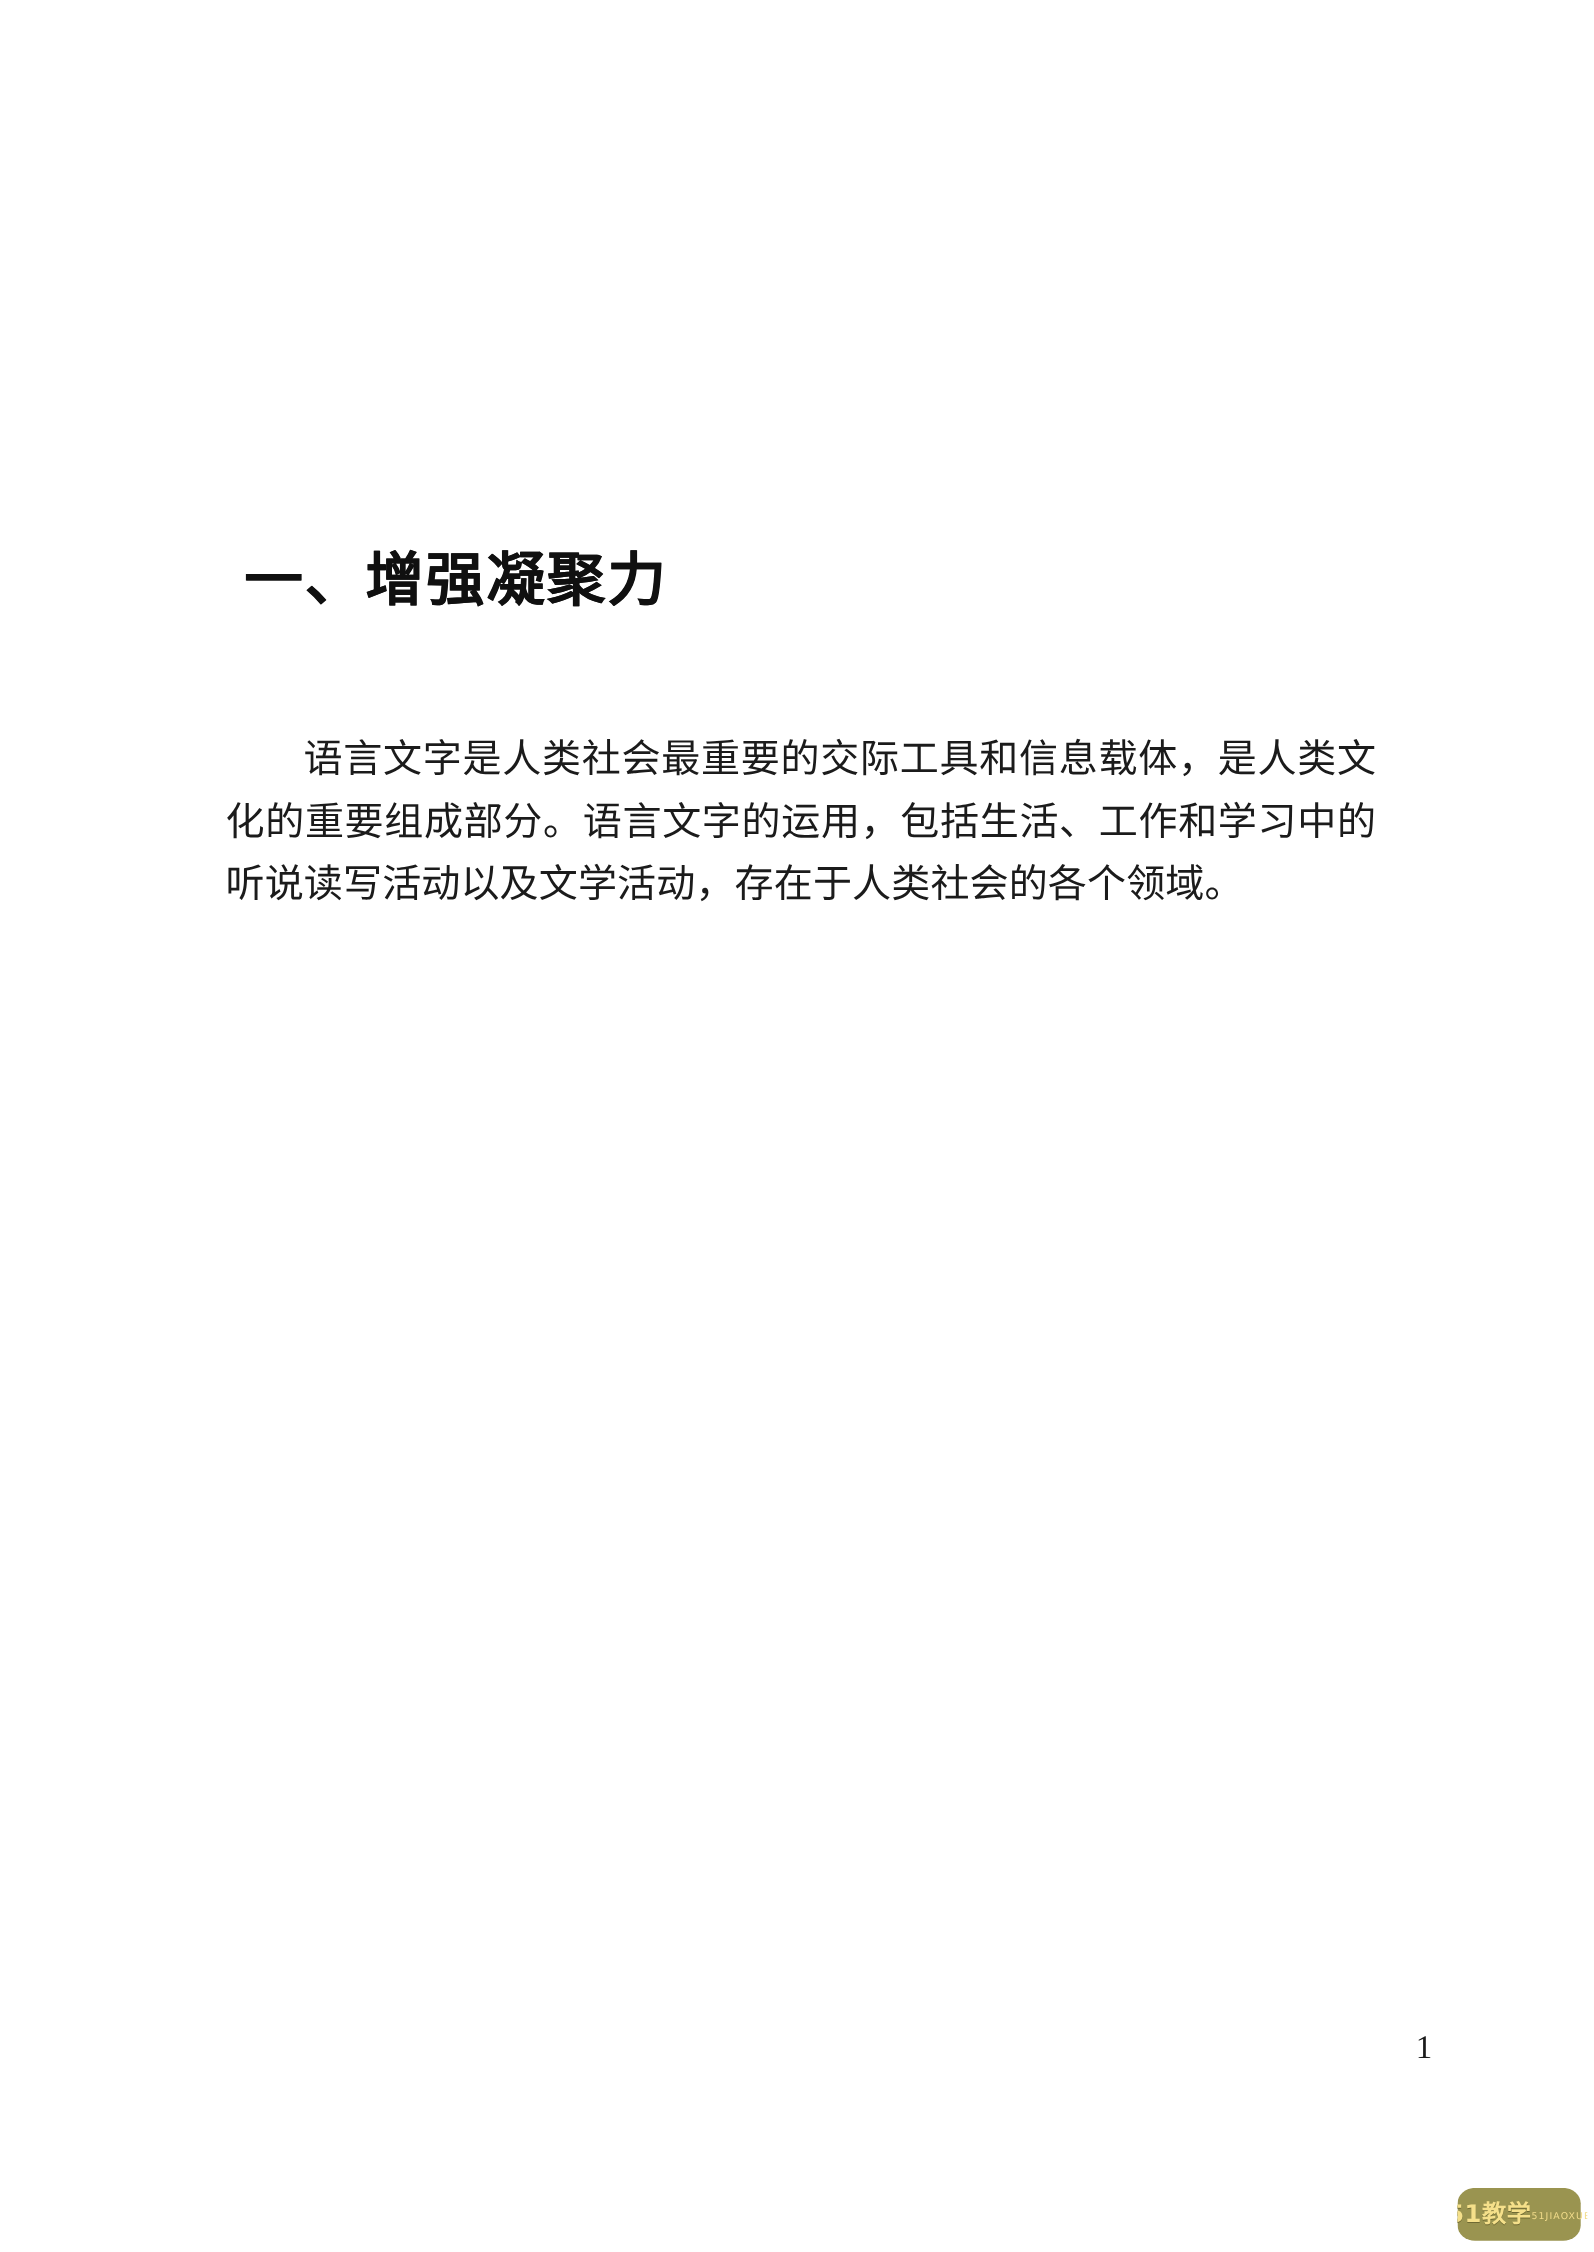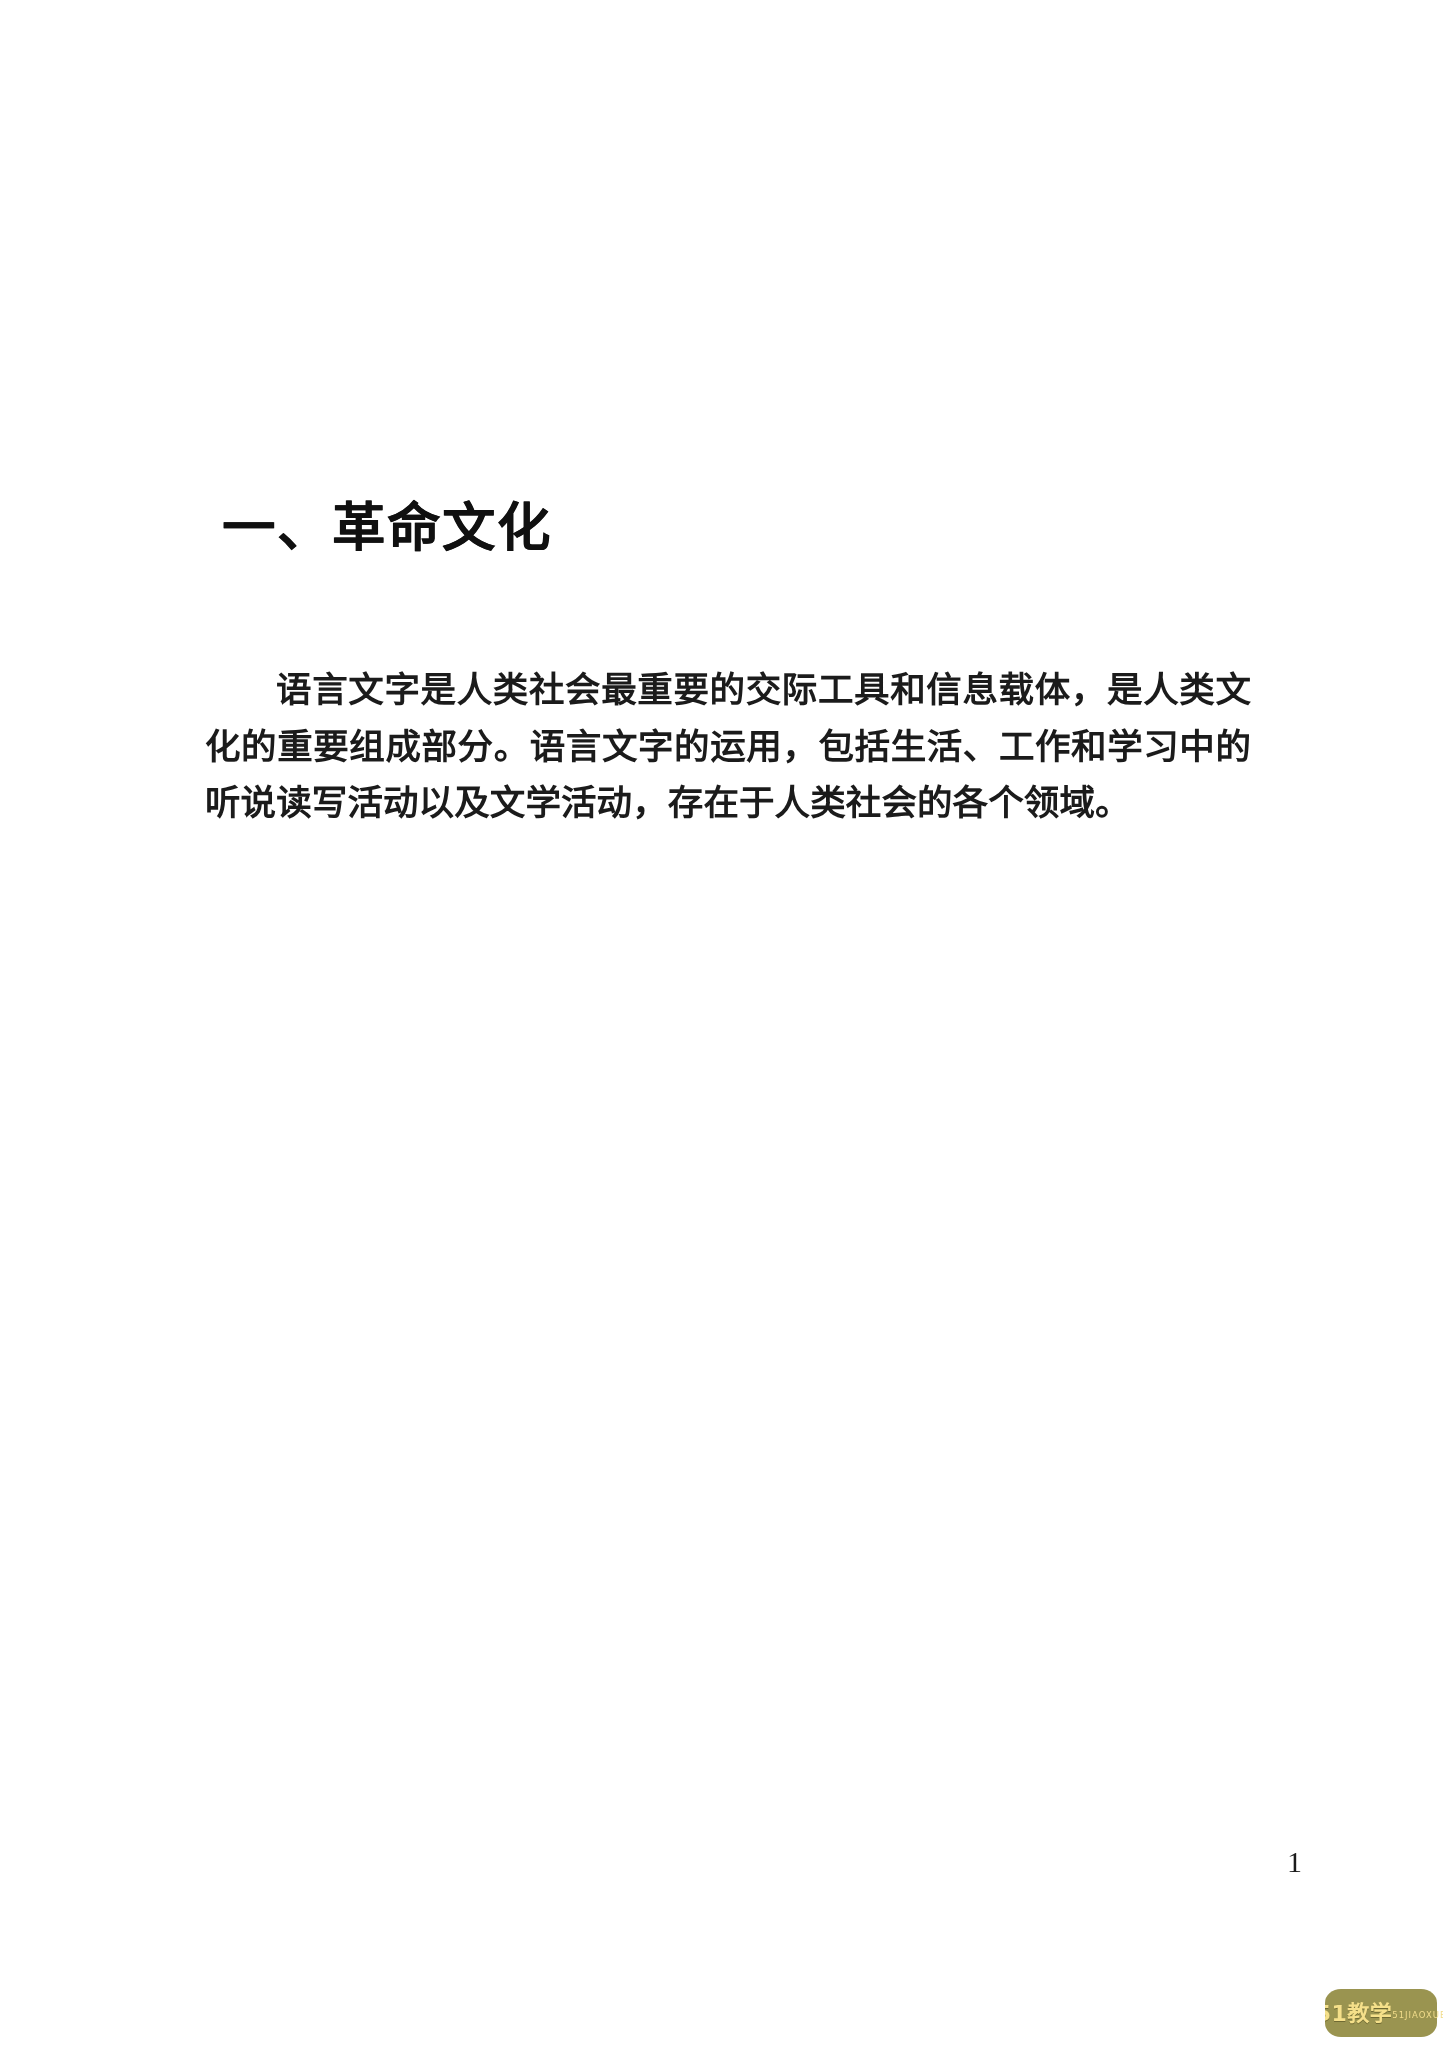--- a/index.html
+++ b/index.html
@@ -35,21 +35,20 @@
     white-space: nowrap;
     text-shadow: 0.4px 0 0 #101010;
   }
 
   
   .body-block {
     position: absolute;
     left: 205px;
     top: 662px;
     width: 1046px;
-    font-weight: bold;
   }
   .para {
     margin: 0 0 0 0;
     font-size: 35.5px;
     line-height: 56.5px;
     text-align: justify;
     text-justify: inter-character;
     text-indent: 2em;
     color: #1b1b1b;
     letter-spacing: 0.1px;
@@ -110,21 +109,21 @@
     line-height: 1;
     margin-top: 2px;
     white-space: nowrap;
   }
 </style>
 </head>
 <body>
 
 <div class="page">
 
-  <h1 class="section-title">一、革命文化</h1>
+  <h1 class="section-title">一、增强凝聚力</h1>
 
   <div class="body-block">
     <p class="para">语言文字是人类社会最重要的交际工具和信息载体，是人类文化的重要组成部分。语言文字的运用，包括生活、工作和学习中的听说读写活动以及文学活动，存在于人类社会的各个领域。</p>
   </div>
 
   <div class="page-number">1</div>
 
   <div class="watermark">
     <div class="wm-badge">
       <span class="wm-main">51教学</span>

